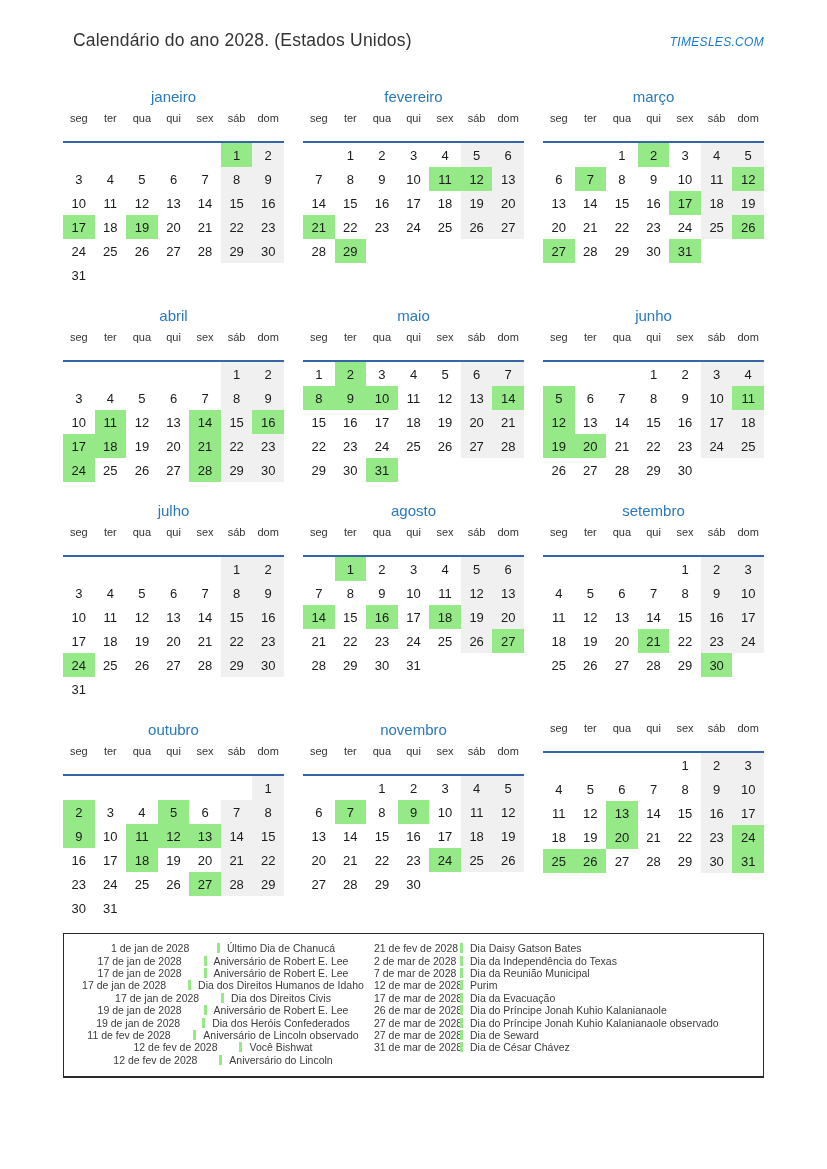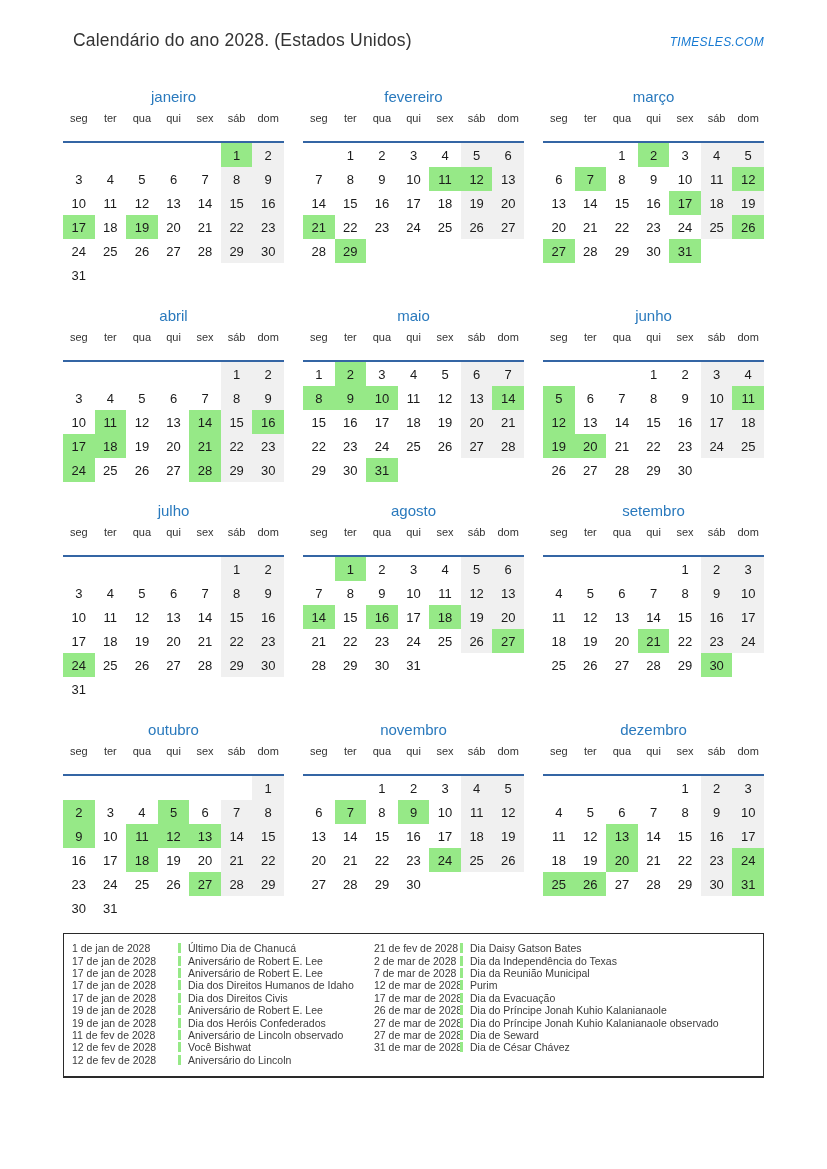--- a/index.html
+++ b/index.html
@@ -27,21 +27,21 @@
   .wd{text-align:center;font-size:11px;color:#333;height:17px;line-height:17px;}
   .days{display:grid;grid-template-columns:repeat(7,1fr);grid-auto-rows:24px;}
   .cell{display:flex;align-items:center;justify-content:center;font-size:13px;color:#1b1b1b;}
   .cell.weekend{background:var(--weekend);}
   .cell.holiday{background:var(--highlight);}
   .legend-box{
     margin-top:13px;border:1px solid #2a2a2a;border-bottom-width:2px;
     padding:8px 8px 10px;display:flex;
   }
   .legend-col{display:flex;flex-direction:column;}
-  .legend-col.left{width:302px;}
+  .legend-col.left{width:302px;align-items:center;}
   .legend-col.right{flex:1;}
   .legend-row{display:flex;align-items:center;height:12.4px;font-size:10.5px;color:#3c3c3c;white-space:nowrap;}
   .ldate{flex:none;width:106px;}
   .legend-col.right .ldate{width:86px;}
   .ltick{flex:none;width:3px;height:10px;background:var(--highlight);margin-right:7px;}
   .lname{white-space:nowrap;}
 </style>
 </head>
 <body>
 
@@ -569,21 +569,20 @@
           <div class="cell holiday">24</div>
           <div class="cell weekend">25</div>
           <div class="cell weekend">26</div>
           <div class="cell">27</div>
           <div class="cell">28</div>
           <div class="cell">29</div>
           <div class="cell">30</div>
         </div>
       </div>
       <div class="month">
-        <div class="month-title">dezembro</div>
         <div class="weekdays">
           <span class="wd">seg</span>
           <span class="wd">ter</span>
           <span class="wd">qua</span>
           <span class="wd">qui</span>
           <span class="wd">sex</span>
           <span class="wd">sáb</span>
           <span class="wd">dom</span>
         </div>
         <div class="days">

